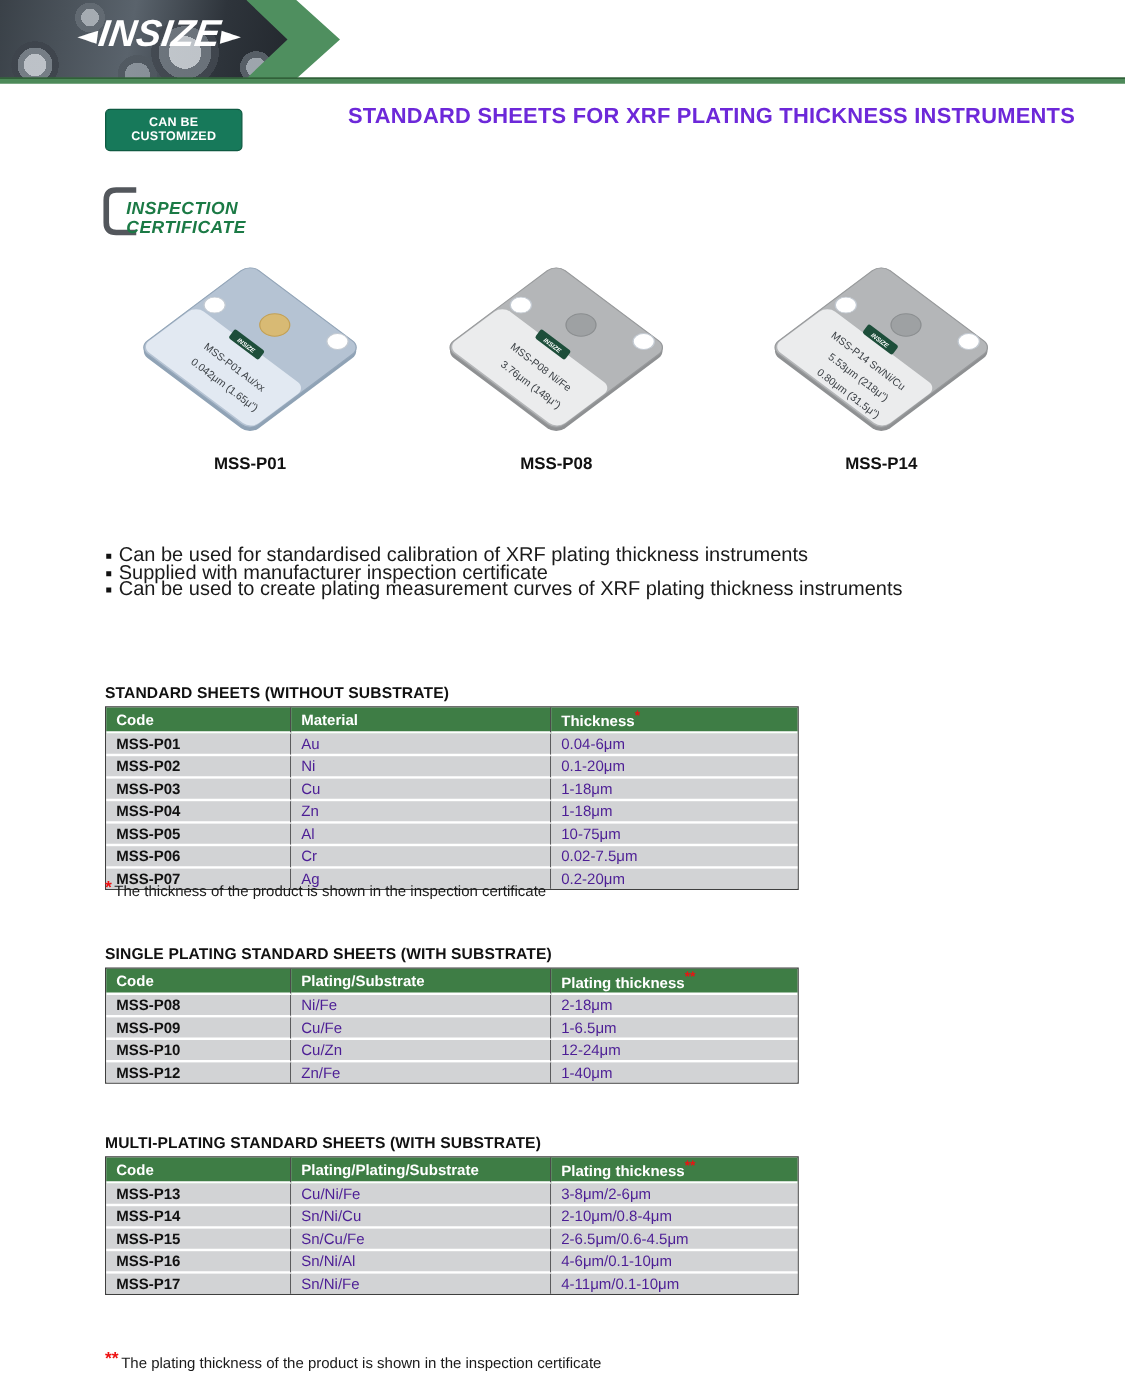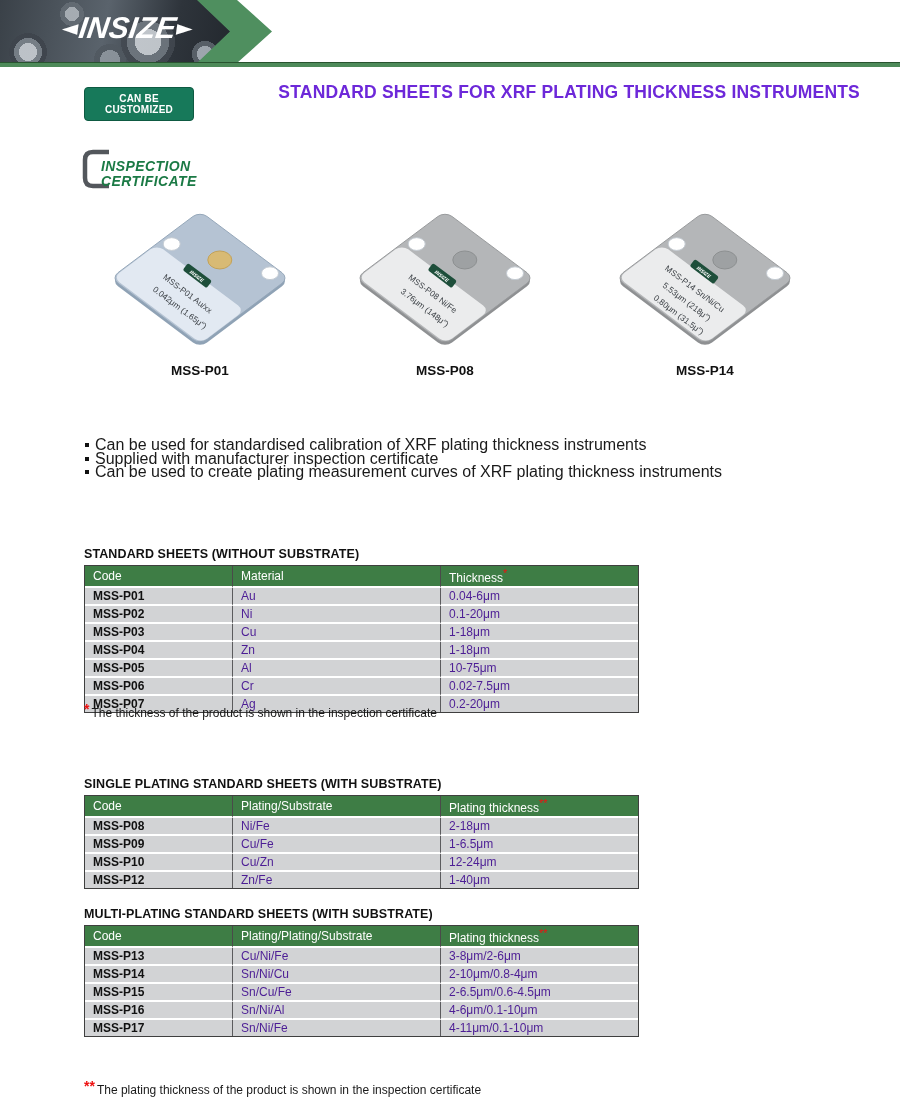--- a/index.html
+++ b/index.html
@@ -52,21 +52,21 @@
   
   .features{position:absolute;left:85px;top:438px}
   .feature{display:flex;align-items:flex-start;font-size:16px;line-height:13.5px;color:#1a1a1a}
   .sq{width:4px;height:4px;background:#111;margin:5px 6px 0 0;flex:none}
 
   
   .tbl-block{position:absolute;left:84px;width:440px}
   .sec-title{font-size:12.5px;font-weight:bold;color:#111;margin-bottom:4px;letter-spacing:.1px}
   table{width:553px;table-layout:fixed;border-collapse:separate;border-spacing:0;border:1px solid #3f3f3f}
   col.c1{width:148px}col.c2{width:208px}col.c3{width:197px}
-  th{background:#3e7d45;color:#fff;font-size:12px;font-weight:normal;text-align:left;
+  th{background:#3e7d45;color:#fff;font-size:12px;font-weight:bold;text-align:left;
      height:19px;padding:1px 0 1px 8px;border-bottom:2px solid #fff;border-right:1px solid #4a4a4a}
   th:last-child{border-right:none}
   th sup{color:#ee1111;font-size:11px}
   td{background:#d2d3d5;font-size:12px;color:#4c1d95;height:15px;padding:1px 0 1px 8px;
      border-bottom:2px solid #fff;border-right:1px solid #5b5b5d}
   td:last-child{border-right:none}
   tr:last-child td{border-bottom:none}
   .code-cell{font-weight:bold;color:#111}
 
   
@@ -238,21 +238,21 @@
             <td>0.2-20μm</td>
           </tr>
         </tbody>
     </table>
   </div>
 
   <div class="footnote" style="top:704px">
     <span class="fn-marker">*</span><span>The thickness of the product is shown in the inspection certificate</span>
   </div>
 
-  <div class="tbl-block" style="top:777px">
+  <div class="tbl-block" style="top:756px">
     <div class="sec-title">SINGLE PLATING STANDARD SHEETS (WITH SUBSTRATE)</div>
     <table>
       <colgroup>
           <col class="c1">
           <col class="c2">
           <col class="c3">
         </colgroup>
       <thead>
         <tr>
           <th><span>Code</span></th>

